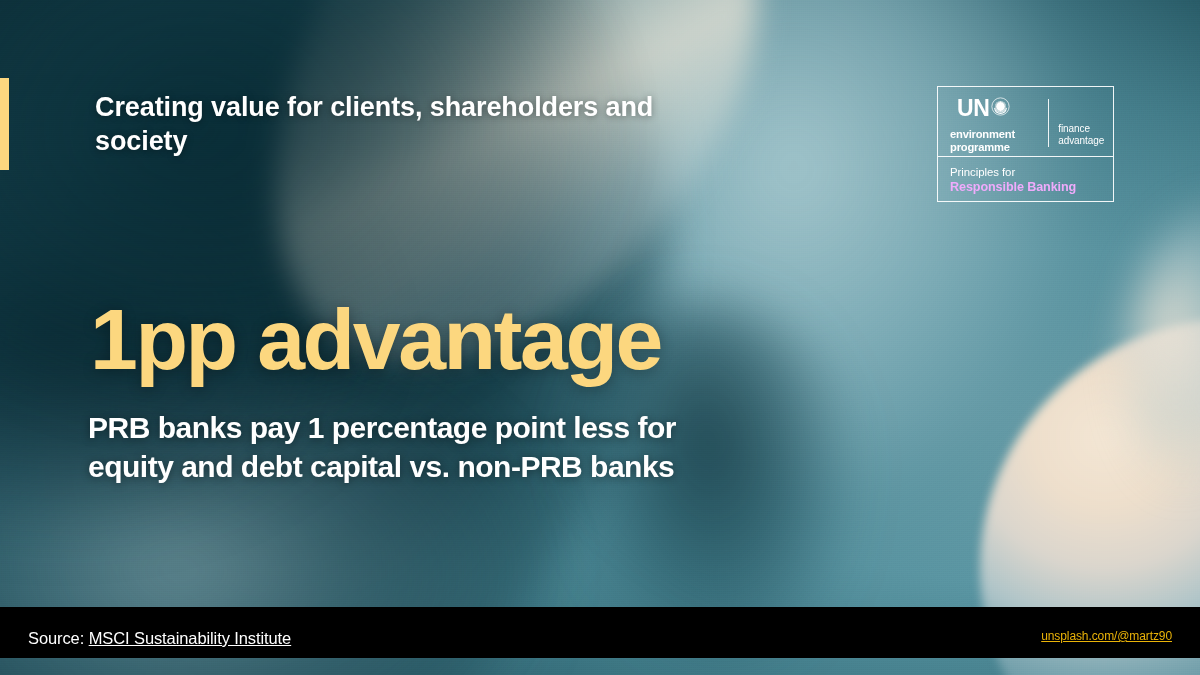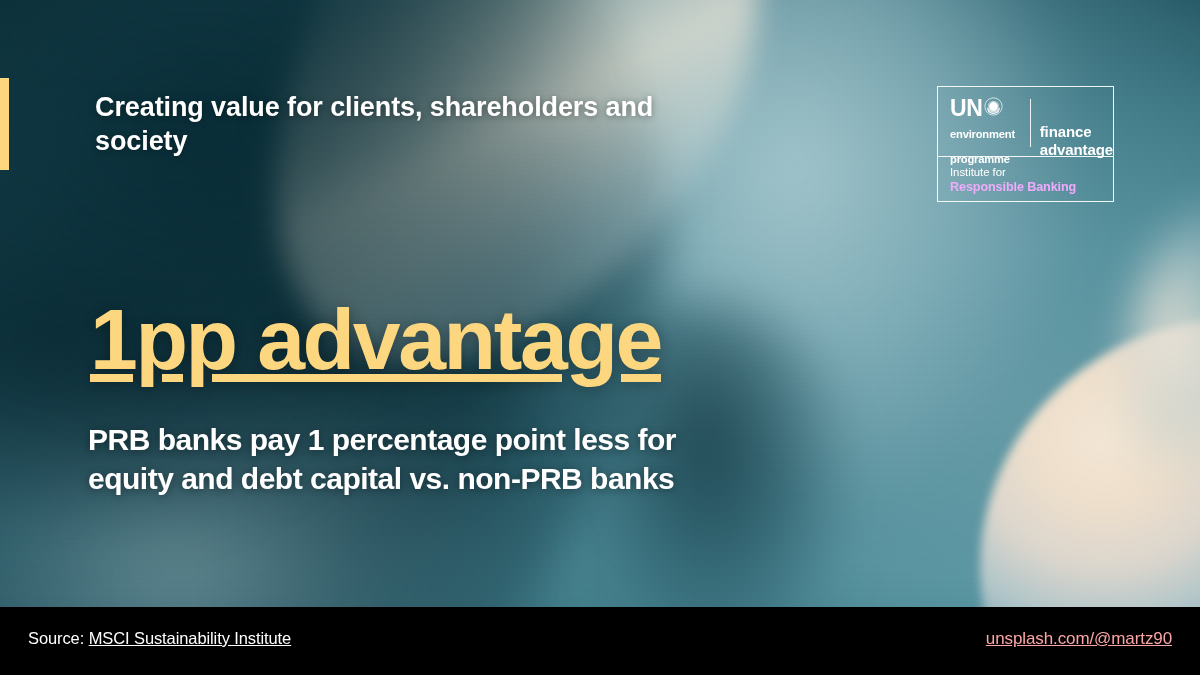--- a/index.html
+++ b/index.html
@@ -157,26 +157,25 @@
   .headline {
     position: absolute;
     left: 90px; top: 296px;
     margin: 0;
     font-size: 86px;
     font-weight: 700;
     line-height: 1;
     letter-spacing: -2.4px;
     color: #fcd77f;
     text-shadow: 0 2px 14px rgba(0,0,0,.30);
-    text-decoration: underline;
   }
 
   .subhead {
     position: absolute;
-    left: 88px; top: 420px;
+    left: 88px; top: 408px;
     width: 680px;
     margin: 0;
     font-size: 30px;
     font-weight: 700;
     line-height: 1.3;
     letter-spacing: -0.5px;
     color: #ffffff;
     text-shadow: 0 1px 9px rgba(0,0,0,.42);
   }
 
@@ -202,40 +201,41 @@
     align-items: center;
     gap: 2px;
     height: 23px;
   }
   .logo-un {
     font-size: 23px;
     font-weight: 700;
     line-height: 1;
     letter-spacing: -0.4px;
     color: #fff;
+    margin-left: 7px;
   }
   .un-emblem { display: block; }
   .logo-unep-sub {
     margin-top: 8px;
     font-size: 11.2px;
     font-weight: 700;
     line-height: 1.16;
     color: #fff;
     letter-spacing: -0.2px;
   }
   .logo-divider {
     width: 1.3px;
     height: 48px;
     margin: 2px 0 0 3px;
     background: rgba(255,255,255,.9);
   }
   .logo-fi {
     margin: 26px 0 0 9px;
-    font-size: 15px;
-    font-weight: 700;
+    font-size: 10px;
+    font-weight: 400;
     line-height: 1.18;
     color: #fff;
     letter-spacing: -0.1px;
   }
   .logo-bottom {
     padding: 9px 0 0 12px;
   }
   .logo-prb-1 {
     font-size: 11.4px;
     font-weight: 400;
@@ -248,38 +248,38 @@
     font-weight: 700;
     line-height: 1.22;
     color: #f0abfc;
     letter-spacing: -0.1px;
   }
 
   
   .footer {
     position: absolute;
     left: 0; top: 607px;
-    width: 1200px; height: 68px;
+    width: 1200px; height: 51px;
     background: #000000;
     text-align: center;
   }
   .footer-left {
     position: absolute;
     left: 28px; top: 22px;
     font-size: 16.5px;
     color: #ffffff;
     letter-spacing: -0.1px;
     white-space: nowrap;
   }
   .footer-left .src-link { text-decoration: underline; }
   .footer-right {
     position: absolute;
     right: 28px; top: 22px;
-    font-size: 17px;
-    color: #fca5a5;
+    font-size: 12px;
+    color: #eab308;
     letter-spacing: -0.1px;
     text-decoration: underline;
     white-space: nowrap;
   }
 </style>
 </head>
 <body>
 
 <div class="card">
 
@@ -318,30 +318,30 @@
                 <circle cx="20" cy="20" r="11.6" fill="#ffffff"></circle>
                 <circle cx="20" cy="20" r="10.2" fill="none" stroke="#3e7885" stroke-width="1.2"></circle>
                 <path d="M20 10.6 L20 29.6 M13.4 20 L26.6 20 M14.0 15.0 L26.0 15.0 M14.0 25.0 L26.0 25.0" stroke="#ffffff" stroke-width="1.5" fill="none" stroke-linecap="round"></path>
                 <ellipse cx="20" cy="20" rx="5.0" ry="10.2" fill="none" stroke="#ffffff" stroke-width="1.1"></ellipse>
                 <path d="M7.6 23.5 A13 13 0 0 0 20 34.6 A13 13 0 0 0 32.4 23.5" fill="none" stroke="#ffffff" stroke-width="2.2" stroke-linecap="round"></path>
                 <path d="M10.6 26.4 A10 10 0 0 0 20 32.4 A10 10 0 0 0 29.4 26.4" fill="none" stroke="#ffffff" stroke-width="1.4" stroke-linecap="round"></path>
               </svg>
             </span>
           </div>
           <div class="logo-unep-sub">environment</div>
-          <div class="logo-unep-sub" style="margin-top:12px">programme</div>
+          <div class="logo-unep-sub" style="margin-top:0">programme</div>
         </div>
         <div class="logo-divider"></div>
         <div class="logo-fi">
           <div>finance</div>
           <div>advantage</div>
         </div>
       </div>
       <div class="logo-bottom">
-        <div class="logo-prb-1">Institute for</div>
+        <div class="logo-prb-1">Principles for</div>
         <div class="logo-prb-2">Responsible Banking</div>
       </div>
     </div>
 
   </div>
 
   <div class="footer">
     <div class="footer-left">
       <span>Source:</span>
       <span class="src-link">MSCI Sustainability Institute</span>

